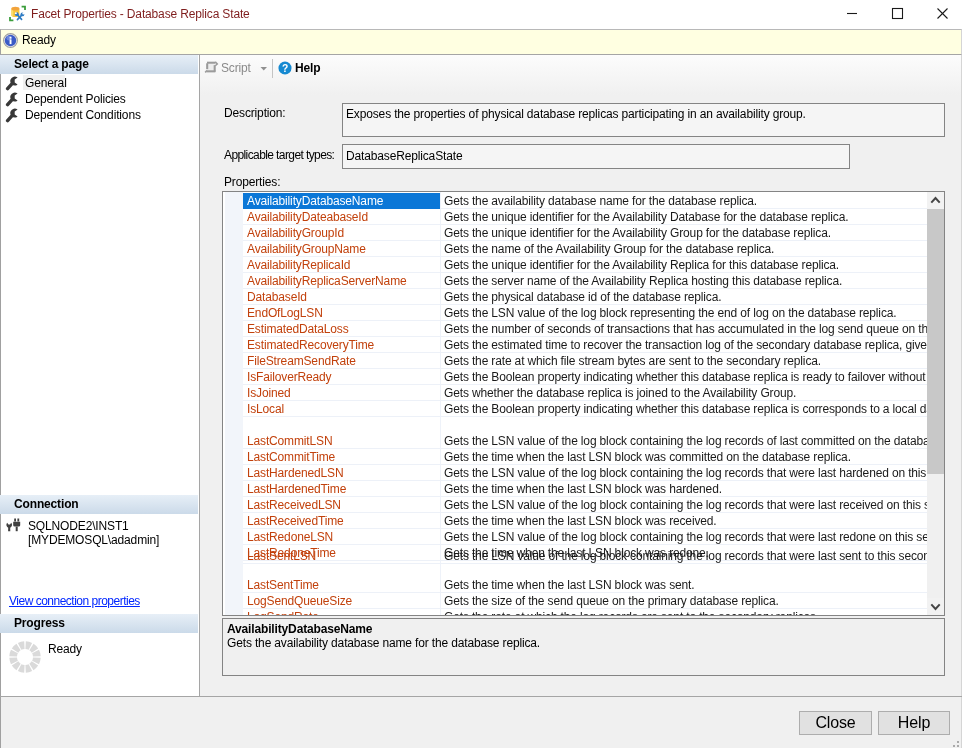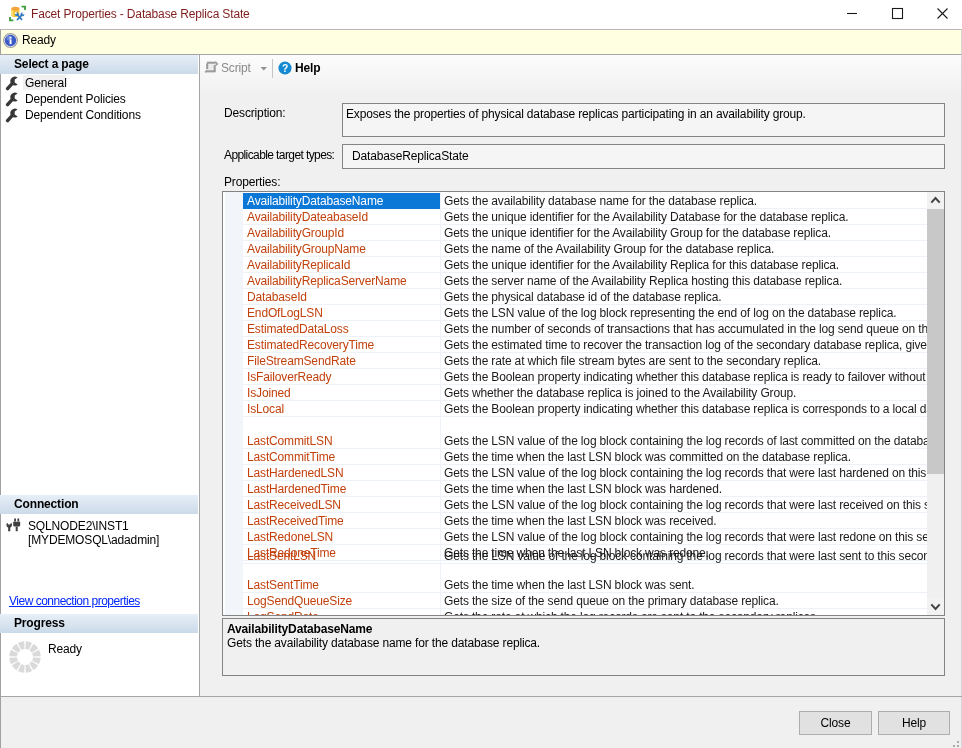--- a/index.html
+++ b/index.html
@@ -21,21 +21,21 @@
 .box{background:#F5F5F5;border:1px solid #848484}
 #grid{left:222px;top:191px;width:723px;height:425px;background:#fff;border:1px solid #848484;overflow:hidden}
 #gutter{position:absolute;left:2px;top:0;width:18px;height:423px;background:#F2F5FA}
 #colsep{position:absolute;left:217px;top:0;width:1px;height:423px;background:#EEF2F9}
 .row{position:absolute;left:20px;width:684px;height:16px;line-height:16px;border-bottom:1px solid #EDF1F8}
 .row .sel{position:absolute;left:0;top:0;width:197px;height:16px;background:#0B77D7}
 .row .nm{position:absolute;left:4px;top:0;width:192px;white-space:nowrap;overflow:hidden;color:#c2410c}
 .row .ds{position:absolute;left:201px;top:0;width:483px;white-space:nowrap;overflow:hidden;color:#1a1a1a}
 #vscroll{position:absolute;left:704px;top:0;width:17px;height:423px;background:#F0F0F0}
 #detail{left:222px;top:618px;width:723px;height:58px;background:#F0F0F0;border:1px solid #848484}
-.btn{background:#E1E1E1;border:1px solid #ADADAD;text-align:center;line-height:22px;font-size:12px}
+.btn{background:#E1E1E1;border:1px solid #ADADAD;text-align:center;line-height:22px;font-size:16px}
 a.link{color:#0026FF;text-decoration:underline;font-size:12px;letter-spacing:-0.5px}
 </style></head>
 <body>
 
 <div class="abs" id="titlebar"></div>
 <svg class="abs" style="left:8px;top:4px" width="19" height="19" viewBox="0 0 19 19">
   <path d="M13.6 2.6 h3.4 v3.4" fill="none" stroke="#3C9E3C" stroke-width="1.8"></path>
   <path d="M5.4 16.4 h-3.4 v-3.4" fill="none" stroke="#3C9E3C" stroke-width="1.8"></path>
   <path d="M3.4 4.6 v6.6 a4.0 1.8 0 0 0 8.0 0 v-6.6 z" fill="#F6C63E"></path>
   <path d="M3.4 4.6 v6.6 a4.0 1.8 0 0 0 1.8 1.5 v-7.6 z" fill="#FADF6B"></path>
@@ -137,21 +137,21 @@
 <div class="abs" style="left:272px;top:59px;width:1px;height:19px;background:#C4C4C4"></div>
 <svg class="abs" style="left:278px;top:61px" width="14" height="14" viewBox="0 0 15 15">
   <circle cx="7.5" cy="7.5" r="7" fill="#1589D1"></circle>
   <text x="7.5" y="11.4" text-anchor="middle" font-family="Liberation Sans" font-size="11" font-weight="bold" fill="#fff">?</text>
 </svg>
 <div class="abs" style="left:295px;top:61px;height:15px;line-height:15px;font-weight:bold;font-size:12px">Help</div>
 
 <div class="abs lbl" style="left:224px;top:106px">Description:</div>
 <div class="abs box" style="left:342px;top:103px;width:603px;height:34px;padding:3px 3px;line-height:14px">Exposes the properties of physical database replicas participating in an availability group.</div>
 <div class="abs lbl" style="left:224px;top:148px;letter-spacing:-0.6px">Applicable target types:</div>
-<div class="abs box" style="left:342px;top:144px;width:603px;height:25px;padding:4px 9px;line-height:15px">DatabaseReplicaState</div>
+<div class="abs box" style="left:342px;top:144px;width:508px;height:25px;padding:4px 3px;line-height:15px">DatabaseReplicaState</div>
 <div class="abs lbl" style="left:224px;top:175px">Properties:</div>
 
 <div class="abs" id="grid">
 <div id="gutter"></div>
 <div id="colsep"></div>
 <div class="row" style="top:1px">
       <div class="sel"></div>
       <div class="nm" style="color:#fff">AvailabilityDatabaseName</div>
       <div class="ds">Gets the availability database name for the database replica.</div>
     </div>

